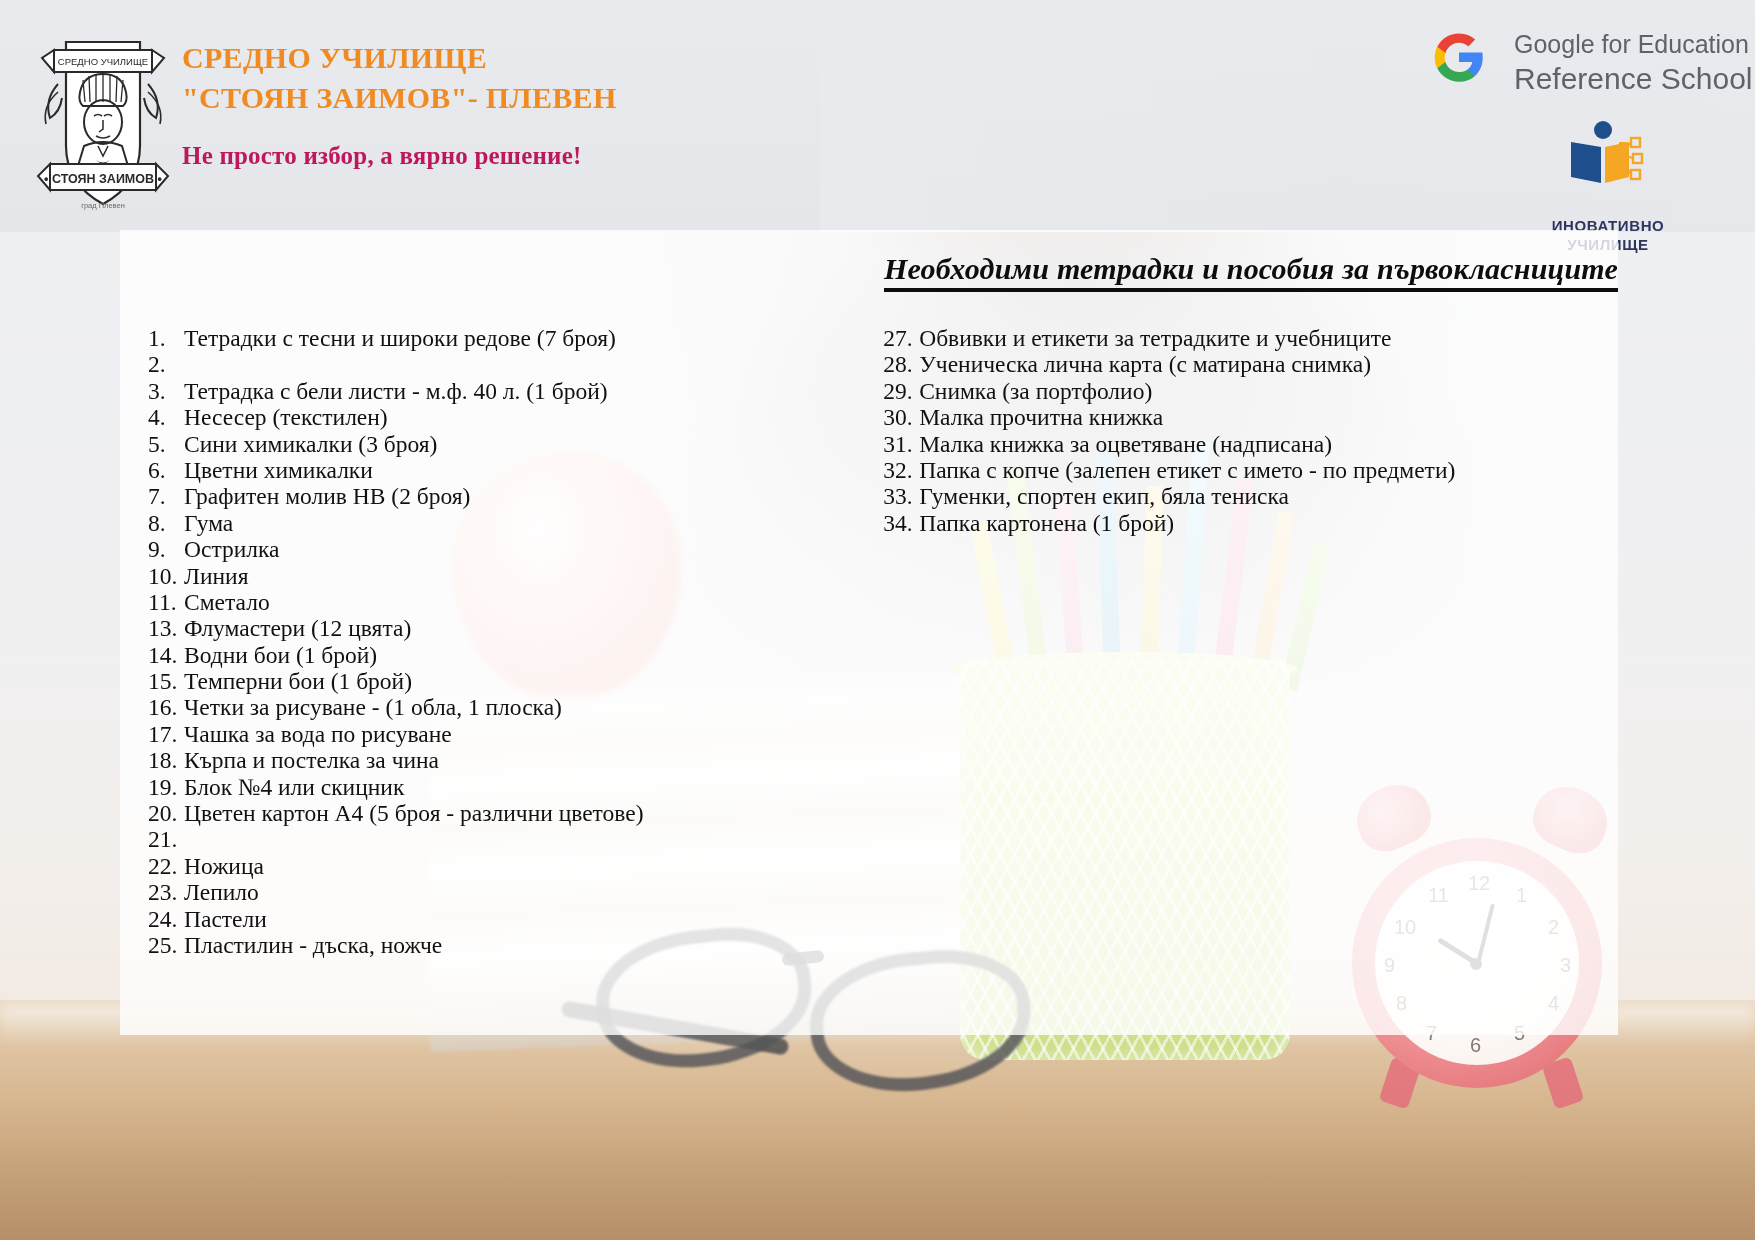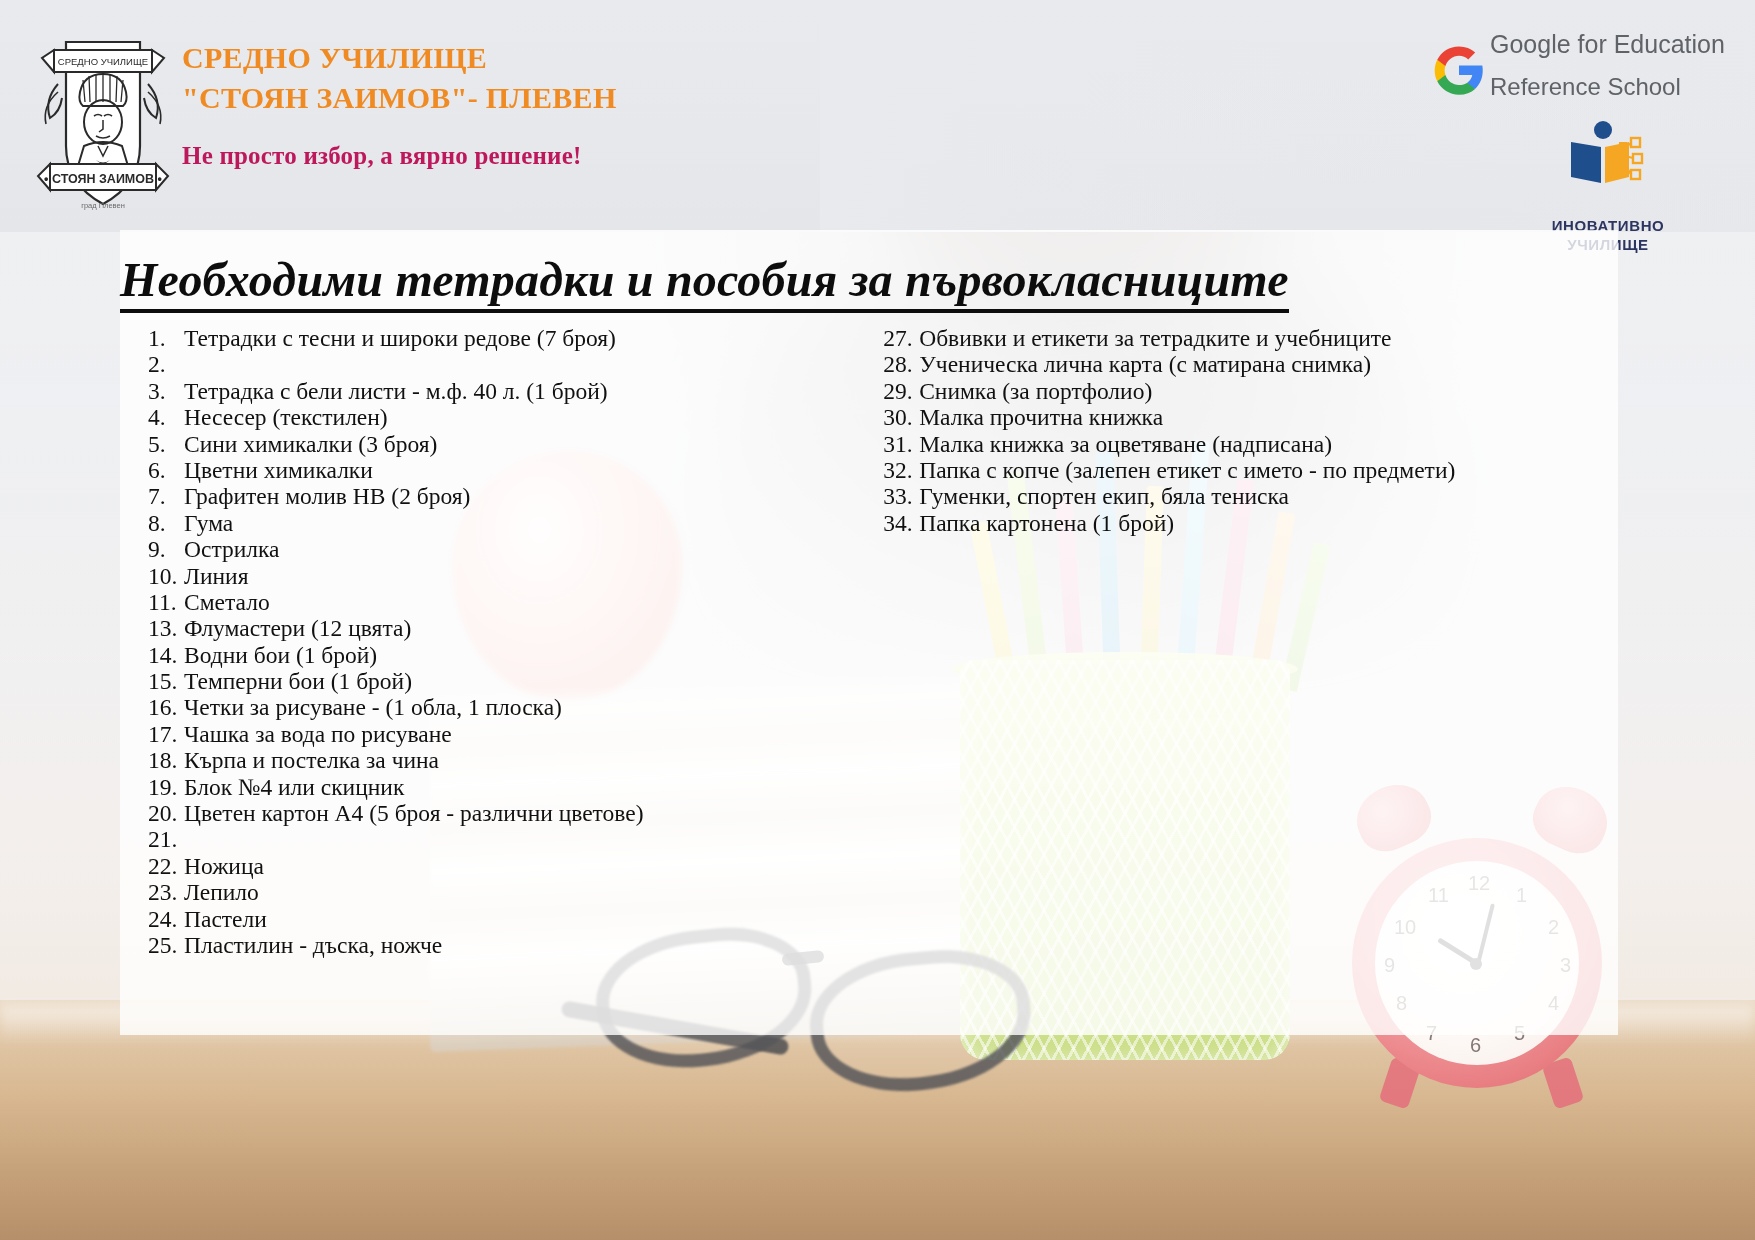--- a/index.html
+++ b/index.html
@@ -205,29 +205,29 @@
   .school-motto {
     position: absolute; left: 182px; top: 142px;
     color: #be185d;
     font-family: "Liberation Serif", serif;
     font-weight: bold;
     font-size: 25px;
     letter-spacing: 0.2px;
   }
   .gfe-logo {
     position: absolute; left: 1432px; top: 30px;
-    display: flex; align-items: flex-end; gap: 4px;
+    display: flex; align-items: flex-start; gap: 28px;
   }
   .gfe-text {
     font-family: "Liberation Sans", sans-serif;
     color: #5f6368;
     line-height: 1.18;
   }
   .gfe-line1 { font-size: 25px; }
-  .gfe-line2 { font-size: 24px; margin-top: 13px; }
+  .gfe-line2 { font-size: 30px; margin-top: 1px; }
   .inno-logo {
     position: absolute; left: 1528px; top: 120px;
     width: 160px; text-align: center;
   }
   .inno-label {
     font-family: "Liberation Sans", sans-serif;
     font-weight: bold;
     font-size: 15px;
     color: #2c3560;
     letter-spacing: 0.6px;
@@ -239,25 +239,25 @@
   
   .panel {
     position: absolute;
     left: 120px; top: 230px;
     width: 1498px; height: 805px;
     background: rgba(255,255,255,0.80);
   }
   .panel-title {
     position: absolute;
     left: 0; right: 0; top: 22px;
-    text-align: left;
+    text-align: right;
     font-family: "Liberation Serif", "DejaVu Serif", serif;
     font-style: italic;
     font-weight: bold;
-    font-size: 48px;
+    font-size: 30px;
     color: #0d0d0d;
     letter-spacing: 0.2px;
   }
   .panel-title span {
     border-bottom: 4px solid #0d0d0d;
     padding-bottom: 3px;
   }
 
   .columns {
     position: absolute;

